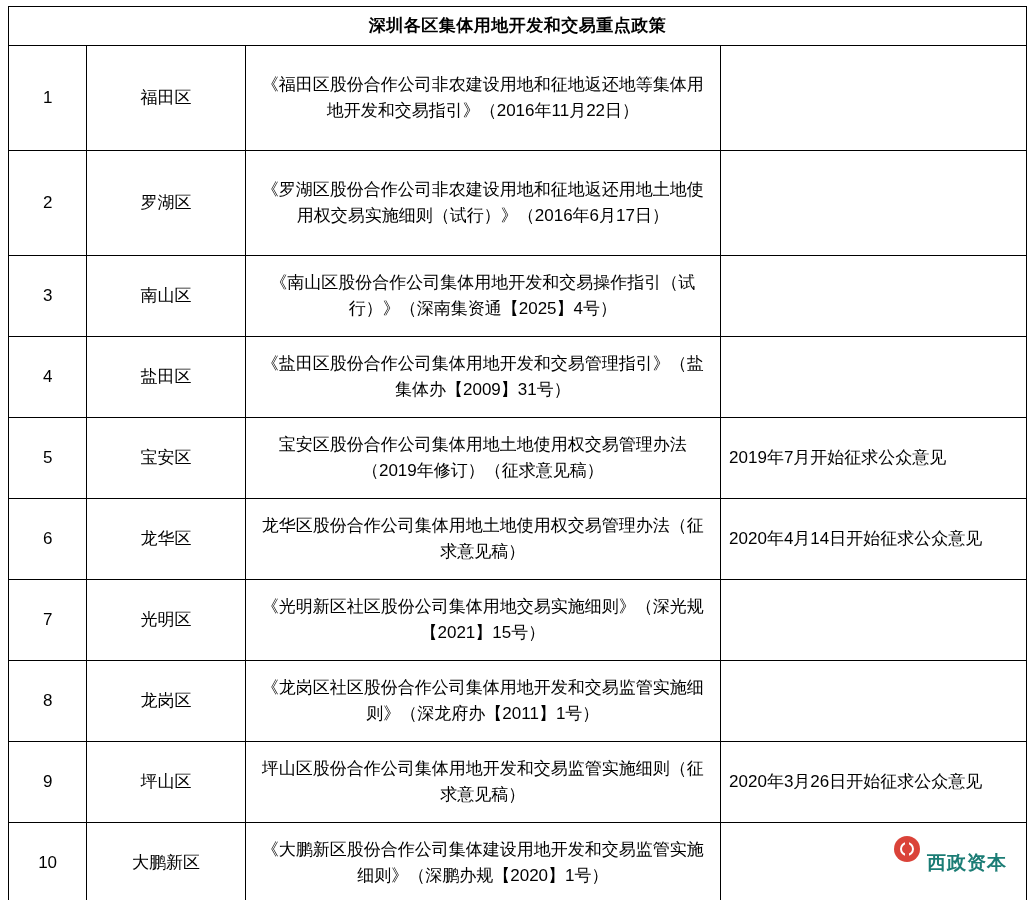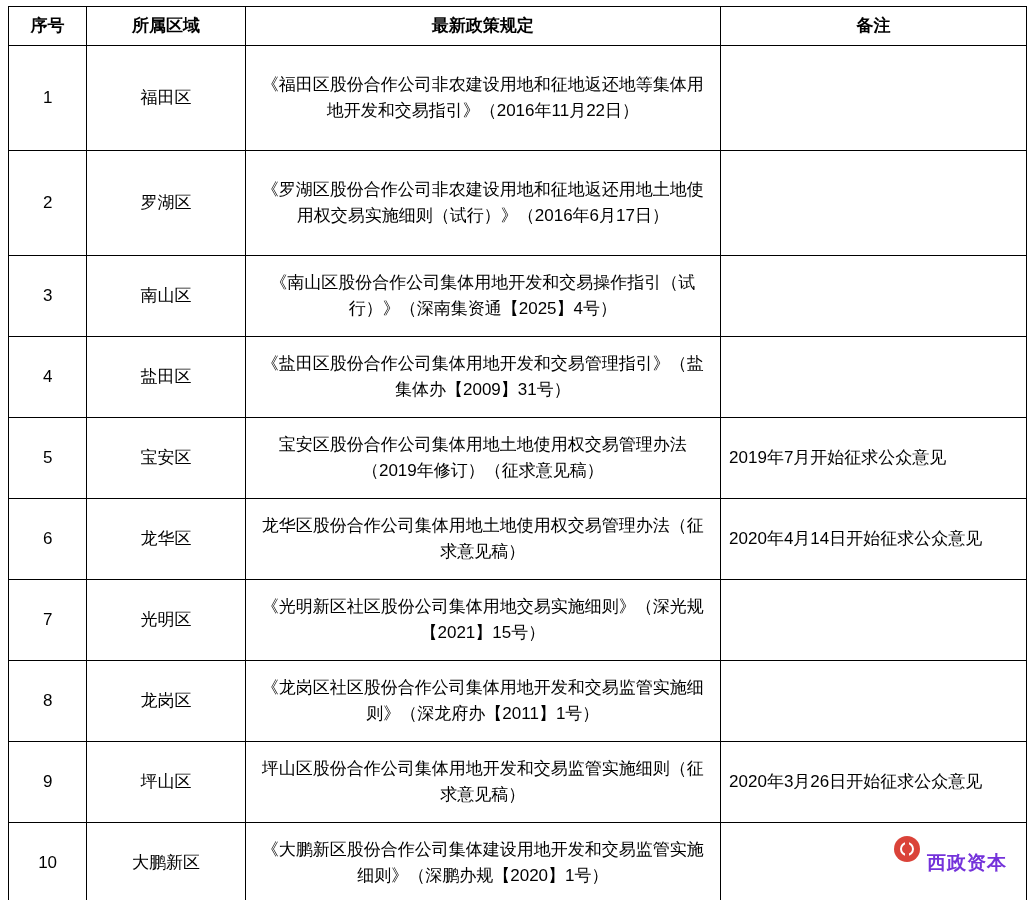--- a/index.html
+++ b/index.html
@@ -106,44 +106,41 @@
     position: absolute;
     left: 11px;
     top: 2px;
     width: 4px;
     height: 22px;
     background: #d9392f;
   }
   .wm-text {
     font-size: 19px;
     font-weight: bold;
-    color: #6d28d9;
+    color: #0f766e;
     letter-spacing: 1px;
     white-space: nowrap;
     margin-top: 28px;
   }
 </style>
 </head>
 <body>
 
 <div class="page">
 
   <table class="policy-table">
     <colgroup>
       <col class="col-idx">
       <col class="col-dist">
       <col class="col-policy">
       <col class="col-remark">
     </colgroup>
     <tbody>
       <tr>
-        <td class="head-cell">序号</td>
-        <td class="head-cell">所属区域</td>
-        <td class="head-cell">最新政策规定</td>
-        <td class="head-cell">备注</td>
+        <td class="title-cell" colspan="4">深圳各区集体用地开发和交易重点政策</td>
       </tr>
 
       <tr class="row-tall">
         <td class="idx">1</td>
         <td class="dist">福田区</td>
         <td class="policy">《福田区股份合作公司非农建设用地和征地返还地等集体用地开发和交易指引》（2016年11月22日）</td>
         <td class="remark"></td>
       </tr>
 
       <tr class="row-tall">

